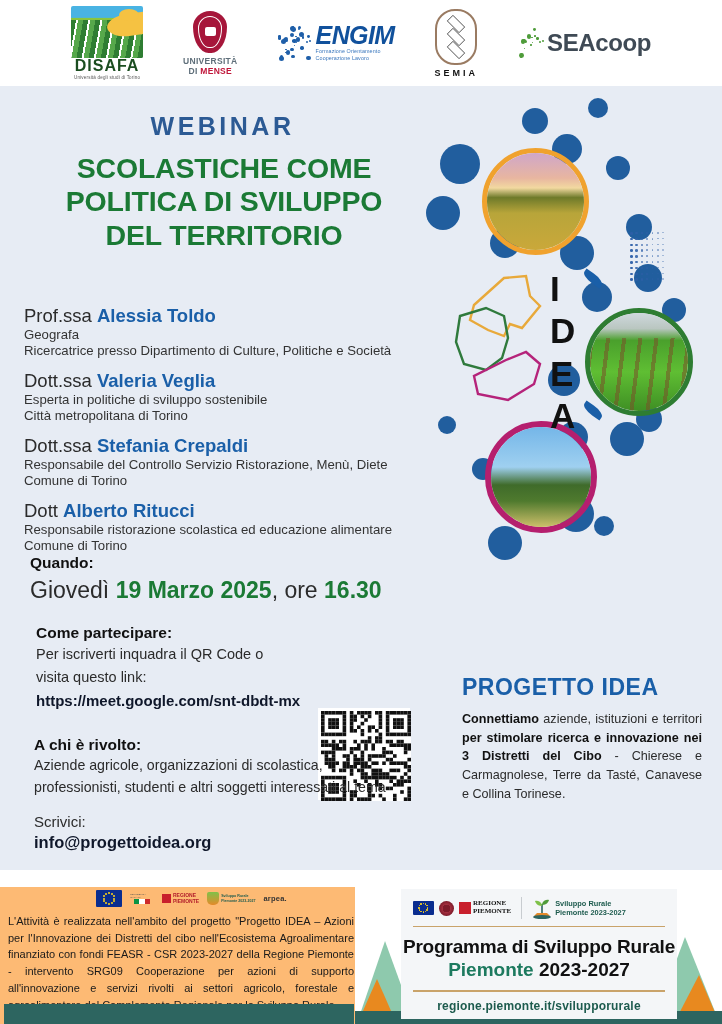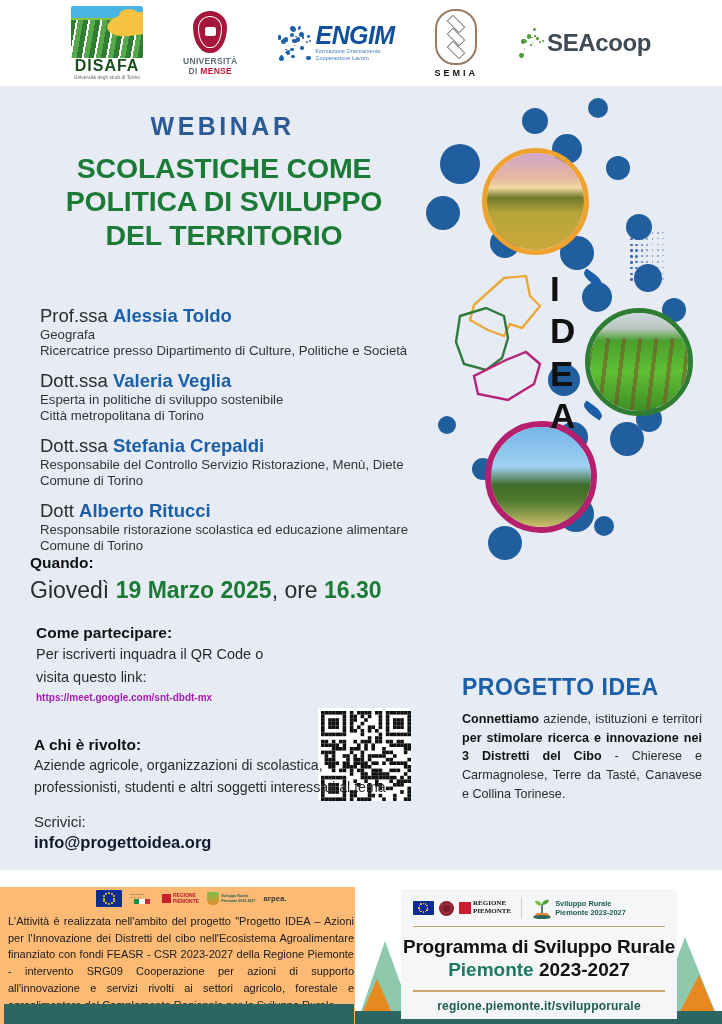--- a/index.html
+++ b/index.html
@@ -65,34 +65,34 @@
     position:absolute; left:0; top:86px; width:722px; height:784px;
     background:#e7ecf4;
   }
 
   .webinar { position:absolute; left:0; top:26px; width:445px; text-align:center;
      font-size:25px; font-weight:bold; color:#2c5a94; letter-spacing:3.5px; }
   .maintitle { position:absolute; left:4px; top:66px; width:440px; text-align:center;
      font-size:28.5px; font-weight:bold; color:#1b7a35; line-height:1.17; letter-spacing:-.2px; }
 
   .speakers { position:absolute; left:24px; top:218px; width:440px; }
-  .sp { margin-bottom:9px;margin-left:16px; }
+  .sp { margin-bottom:9px; }
   .sp-name { font-size:18.5px; color:#2b2b2b; line-height:1.25; }
   .sp-name b { color:#1a5fa8; font-weight:bold; }
   .sp-role { font-size:13.2px; color:#333; line-height:1.24; }
 
   .when { position:absolute; left:30px; top:468px; }
   .when-label { font-size:15.5px; font-weight:bold; color:#111; }
   .when-line { font-size:23px; color:#2b2b2b; margin-top:5px; }
   .when-line b { color:#1b7a35; font-weight:bold; }
 
   .join { position:absolute; left:36px; top:538px; width:268px; }
   .join-h { font-size:15.5px; font-weight:bold; color:#111; }
   .join-p { font-size:14.5px; color:#2b2b2b; line-height:1.36; margin-top:3px; }
-  .join-link { font-size:10px; font-weight:bold; color:#a21caf; line-height:1.3; margin-top:4px; word-break:break-all; }
+  .join-link { font-size:15px; font-weight:bold; color:#0f172a; line-height:1.3; margin-top:4px; word-break:break-all; }
 
   .qr { position:absolute; left:318px; top:622px; width:92px; height:92px; background:#fff; padding:3px; }
   .qr svg { display:block; }
 
   .audience { position:absolute; left:34px; top:650px; width:410px; }
   .aud-h { font-size:15.5px; font-weight:bold; color:#111; }
   .aud-p { font-size:14.2px; color:#2b2b2b; line-height:1.38; margin-top:2px; }
   .write-h { font-size:15px; color:#2b2b2b; margin-top:16px; }
   .write-mail { font-size:16.5px; font-weight:bold; color:#0f172a; margin-top:3px; }
 

